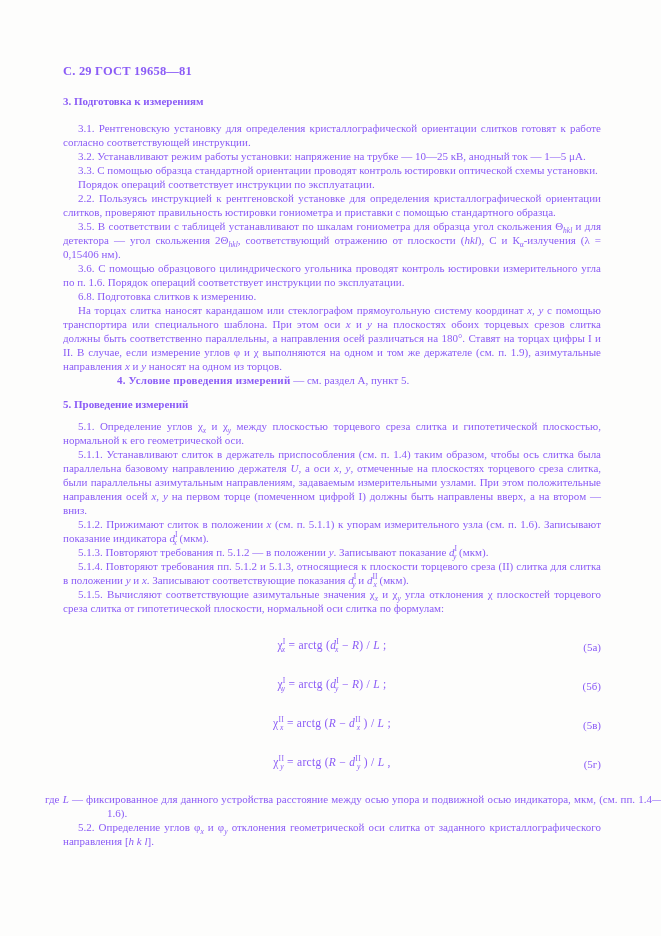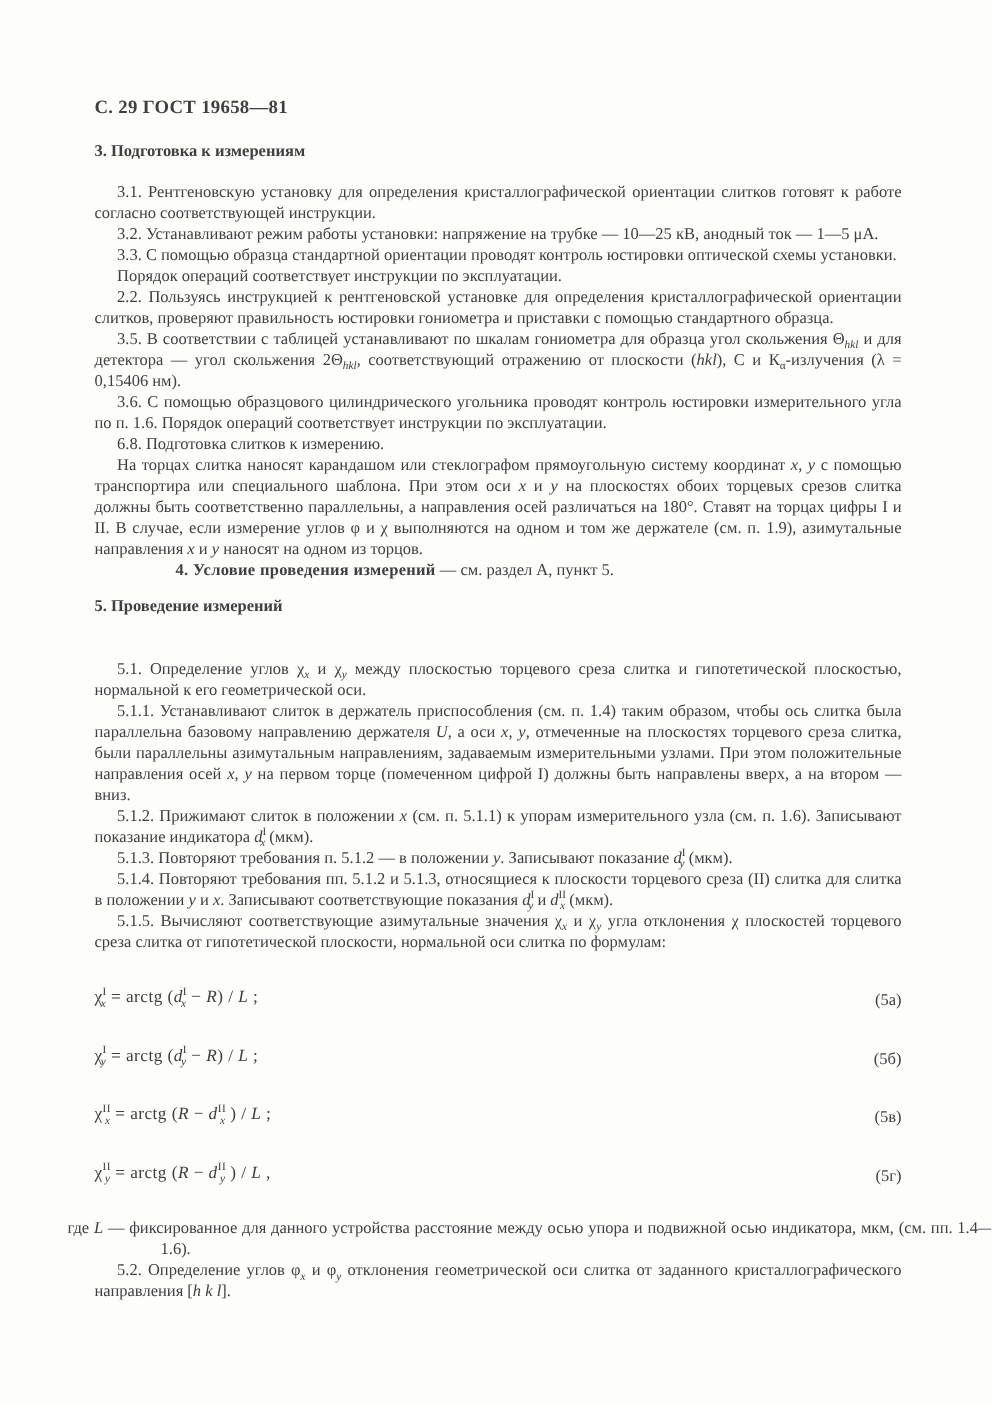--- a/index.html
+++ b/index.html
@@ -1,32 +1,32 @@
 <!DOCTYPE html>
 <html><head>
 <meta charset="utf-8">
 <style>
   html,body{margin:0;padding:0;background:#ffffff;}
   .page{
     position:relative;
     width:661px;height:936px;
     background:#fdfdfc;
     font-family:"Liberation Serif","DejaVu Serif",serif;
-    color:#404040;
+    color:#8b5cf6;
     overflow:hidden;
   }
   .content{position:absolute;left:63px;top:64px;width:538px;}
   .doc-header{font-weight:bold;font-size:12.5px;line-height:15px;letter-spacing:.2px;}
   .section-title{text-align:left;font-weight:bold;font-size:11px;line-height:14px;margin:15px 0 13px;}
-  .section-title.second{margin:10px 0 28px;}
+  .section-title.second{margin:10px 0 8px;}
   p.body{margin:0;font-size:11px;line-height:14px;text-align:justify;text-indent:15px;}
   p.body b{letter-spacing:.2px;margin-left:39px;}
   sup,sub{font-size:7.5px;line-height:0;}
   sup + sub{margin-left:-4px;}
-  .formula-row{position:relative;text-align:left;font-size:11.5px;line-height:18px;margin:21px 0;}
+  .formula-row{position:relative;text-align:center;font-size:11.5px;line-height:18px;margin:21px 0;}
   .formula-row:first-of-type{margin-top:18px;}
   .formula{letter-spacing:.3px;}
   .eq-number{position:absolute;right:0;top:2px;font-size:11px;}
   .where{
     margin:12px 0 0 -18px;
     width:556px;
     padding-left:62px;text-indent:-62px;
     font-size:11px;line-height:14px;text-align:justify;
   }
   .p52{margin-top:1px;}

